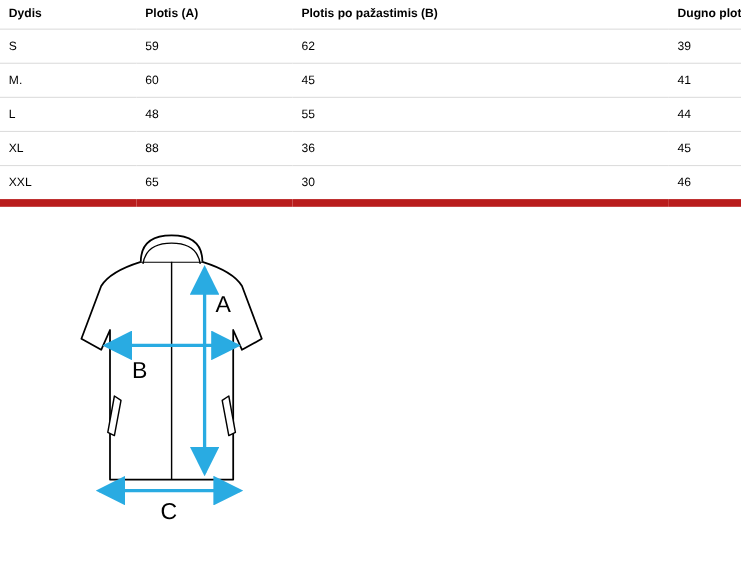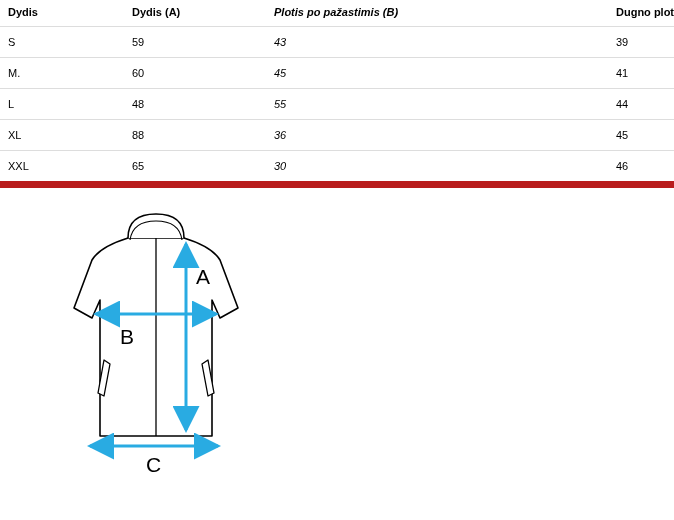--- a/index.html
+++ b/index.html
@@ -41,21 +41,21 @@
     padding: 9px 8px 9px 8px;
     border-bottom: 1px solid #dddddd;
     color: #000000;
     background: #ffffff;
   }
   table.size-table tr.last-row td {
     border-bottom: 7px solid #b91c1c;
   }
   .col-0 { width: 108px; }
   .col-1 { width: 126px; }
-  .col-2 { width: 326px; font-style: italic; }
+  .col-2 { width: 326px; }
   .col-3 { width: 114px; }
 
   .diagram-wrap {
     position: relative;
     width: 674px;
     height: 330px;
   }
   .diagram-svg {
     position: absolute;
     left: 0;
@@ -64,30 +64,30 @@
 </style>
 </head>
 <body>
 
 <div class="page">
 
   <table class="size-table">
     <thead>
       <tr>
         <th class="col-0">Dydis</th>
-        <th class="col-1">Dydis (A)</th>
+        <th class="col-1">Plotis (A)</th>
         <th class="col-2">Plotis po pažastimis (B)</th>
         <th class="col-3">Dugno plotis (C)</th>
       </tr>
     </thead>
     <tbody>
       <tr>
         <td class="col-0">S</td>
         <td class="col-1">59</td>
-        <td class="col-2">43</td>
+        <td class="col-2">62</td>
         <td class="col-3">39</td>
       </tr>
       <tr>
         <td class="col-0">M.</td>
         <td class="col-1">60</td>
         <td class="col-2">45</td>
         <td class="col-3">41</td>
       </tr>
       <tr>
         <td class="col-0">L</td>

